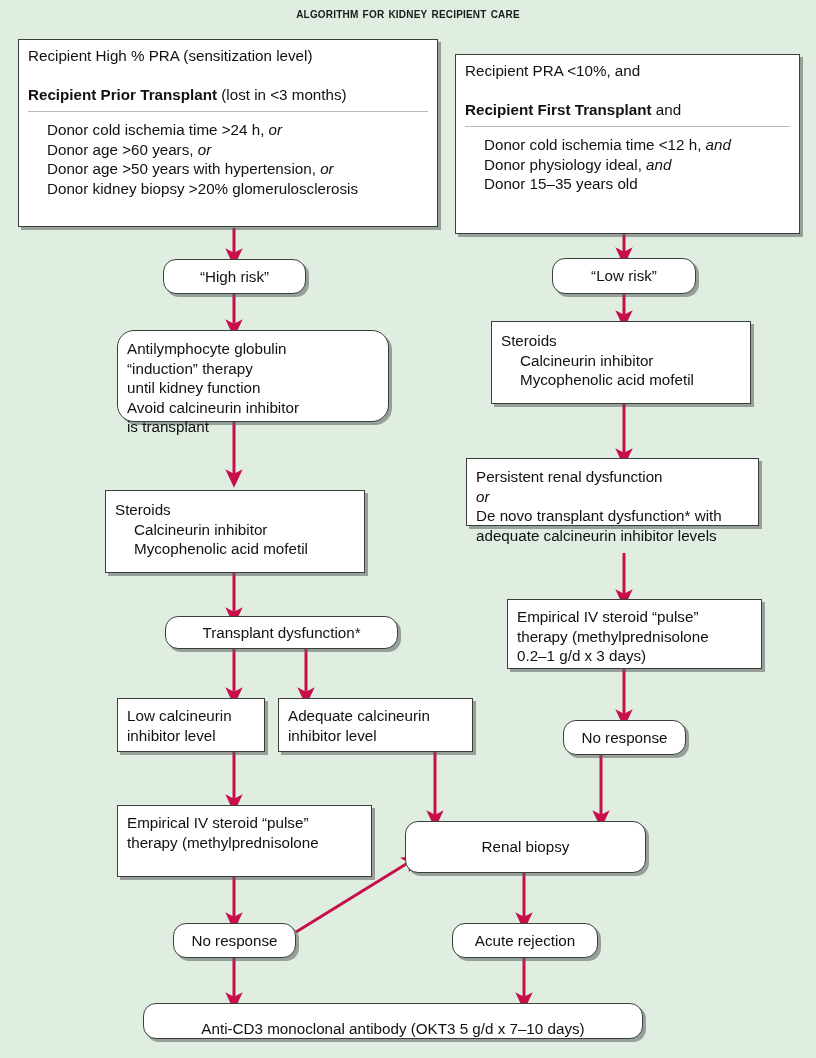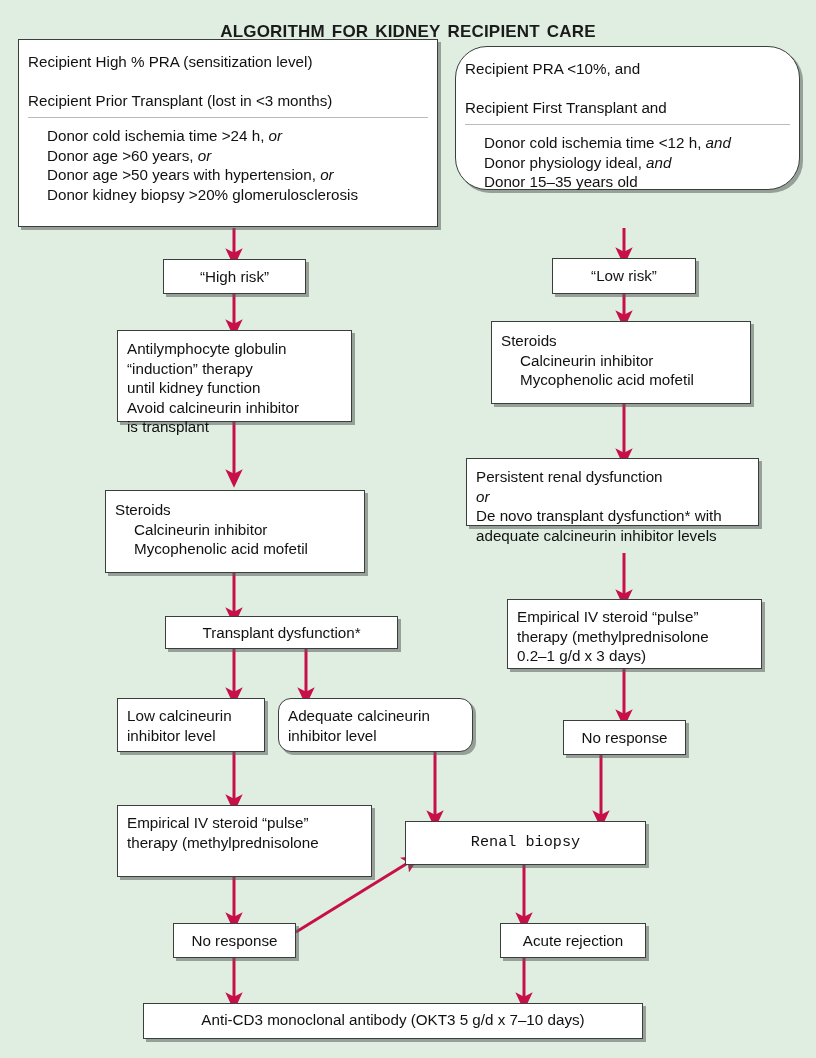--- a/index.html
+++ b/index.html
@@ -19,53 +19,54 @@
   #canvas {
     position: relative;
     width: 816px;
     height: 1058px;
   }
 
   
   .title {
     position: absolute;
     left: 0;
-    top: 15px;
+    top: 5px;
     width: 816px;
     text-align: center;
     font-weight: bold;
-    font-size: 24px;
+    font-size: 14px;
     letter-spacing: 0.2px;
     color: #1b1b1b;
     font-variant: small-caps;
     text-transform: lowercase;
   }
 
   
   .box {
     position: absolute;
     background: #ffffff;
     border: 1.6px solid #3a3f3c;
     box-shadow: 3px 3px 0 0 rgba(90,95,92,0.55);
     box-sizing: border-box;
     color: #111111;
     font-size: 15.2px;
     line-height: 19.5px;
-    padding: 12px 9px;
+    padding: 6px 9px;
   }
   .box.center {
     display: flex;
     align-items: center;
     justify-content: center;
     text-align: center;
-    padding: 9px 10px;
+    padding: 0 10px;
+    border-radius: 13px;
   }
   .box .ln { white-space: nowrap; display: block; }
   .box .ind1 { padding-left: 19px; }
-  .box b { font-weight: normal; margin-top: 20px; }
+  .box b { font-weight: bold; margin-top: 20px; }
   .box i { font-style: italic; }
 
   .hr {
     border: 0;
     border-top: 1.4px solid #b9bcba;
     margin: 7px 0 8px 0;
   }
 
   .spacer-line { height: 19px; }
 
@@ -137,39 +138,39 @@
     <span class="ln">Recipient High % PRA (sensitization level)</span>
     <span class="ln spacer-line"></span>
     <span class="ln"><b>Recipient Prior Transplant</b><span> (lost in &lt;3 months)</span></span>
     <hr class="hr">
     <span class="ln ind1"><span>Donor cold ischemia time &gt;24 h, </span><i>or</i></span>
     <span class="ln ind1"><span>Donor age &gt;60 years, </span><i>or</i></span>
     <span class="ln ind1"><span>Donor age &gt;50 years with hypertension, </span><i>or</i></span>
     <span class="ln ind1"><span>Donor kidney biopsy &gt;20% glomerulosclerosis</span></span>
   </div>
 
-  <div class="box" style="left:455px; top:46px; width:345px; height:144px;border-radius:32px;">
+  <div class="box" style="left:455px; top:54px; width:345px; height:180px;">
     <span class="ln">Recipient PRA &lt;10%, and</span>
     <span class="ln spacer-line"></span>
     <span class="ln"><b>Recipient First Transplant</b><span> and</span></span>
     <hr class="hr">
     <span class="ln ind1"><span>Donor cold ischemia time &lt;12 h, </span><i>and</i></span>
     <span class="ln ind1"><span>Donor physiology ideal, </span><i>and</i></span>
     <span class="ln ind1"><span>Donor 15–35 years old</span></span>
   </div>
 
   <div class="box center" style="left:163px; top:259px; width:143px; height:35px;">
     <span>“High risk”</span>
   </div>
 
   <div class="box center" style="left:552px; top:258px; width:144px; height:36px;">
     <span>“Low risk”</span>
   </div>
 
-  <div class="box" style="left:117px; top:330px; width:235px; height:92px; padding-top:8px;">
+  <div class="box" style="left:117px; top:330px; width:272px; height:92px; padding-top:8px;border-radius:17px;">
     <span class="ln">Antilymphocyte globulin</span>
     <span class="ln">“induction” therapy</span>
     <span class="ln">until kidney function</span>
     <span class="ln">Avoid calcineurin inhibitor</span>
     <span class="ln">is transplant</span>
   </div>
 
   <div class="box" style="left:491px; top:321px; width:260px; height:83px; padding-top:9px;">
     <span class="ln">Steroids</span>
     <span class="ln ind1">Calcineurin inhibitor</span>
@@ -197,43 +198,43 @@
     <span class="ln">Empirical IV steroid “pulse”</span>
     <span class="ln">therapy (methylprednisolone</span>
     <span class="ln">0.2–1 g/d x 3 days)</span>
   </div>
 
   <div class="box" style="left:117px; top:698px; width:148px; height:54px; padding-top:7px;">
     <span class="ln">Low calcineurin</span>
     <span class="ln">inhibitor level</span>
   </div>
 
-  <div class="box" style="left:278px; top:698px; width:195px; height:54px; padding-top:7px;border-radius:13px;">
+  <div class="box" style="left:278px; top:698px; width:195px; height:54px; padding-top:7px;">
     <span class="ln">Adequate calcineurin</span>
     <span class="ln">inhibitor level</span>
   </div>
 
   <div class="box center" style="left:563px; top:720px; width:123px; height:35px;">
     <span>No response</span>
   </div>
 
   <div class="box" style="left:117px; top:805px; width:255px; height:72px; padding-top:7px;">
     <span class="ln">Empirical IV steroid “pulse”</span>
     <span class="ln">therapy (methylprednisolone</span>
   </div>
 
-  <div class="box center" style="left:405px; top:821px; width:241px; height:44px;font-family:Liberation Mono, monospace;">
+  <div class="box center" style="left:405px; top:821px; width:241px; height:52px;">
     <span>Renal biopsy</span>
   </div>
 
   <div class="box center" style="left:173px; top:923px; width:123px; height:35px;">
     <span>No response</span>
   </div>
 
-  <div class="box center" style="left:452px; top:923px; width:146px; height:35px;margin-left:48px;">
+  <div class="box center" style="left:452px; top:923px; width:146px; height:35px;">
     <span>Acute rejection</span>
   </div>
 
   <div class="box center" style="left:143px; top:1003px; width:500px; height:36px;align-items:flex-end;">
     <span>Anti-CD3 monoclonal antibody (OKT3 5 g/d x 7–10 days)</span>
   </div>
 
 </div>
 
 </body></html>

